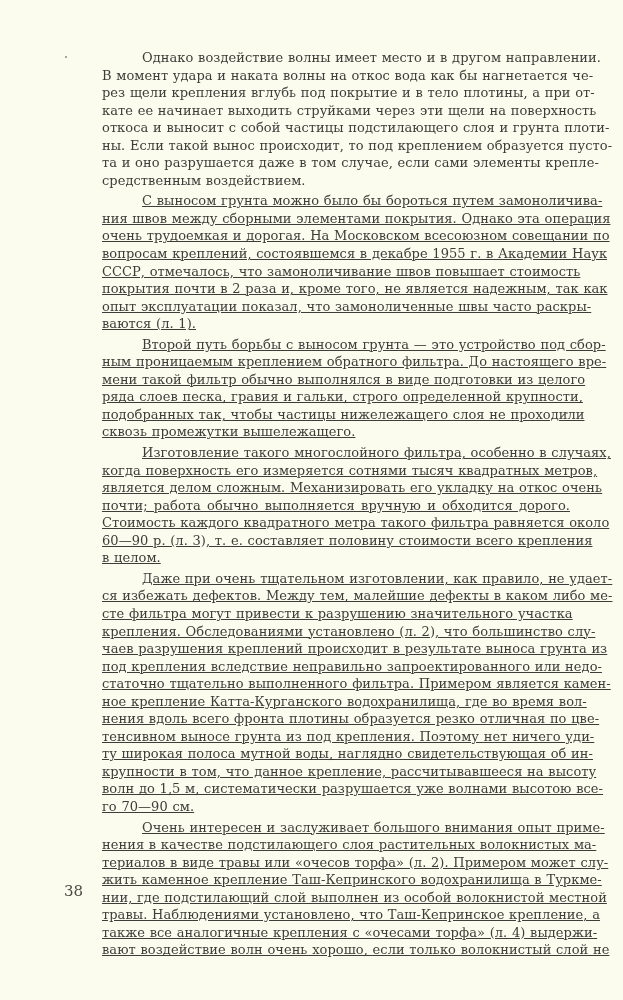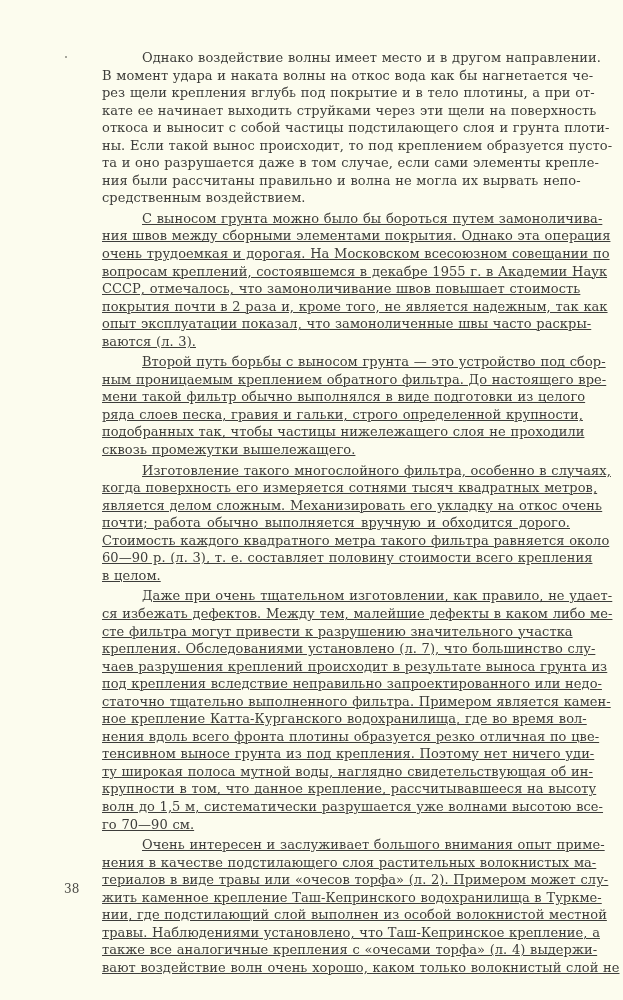--- a/index.html
+++ b/index.html
@@ -44,21 +44,21 @@
     .line.first {
       padding-left: 40px;
     }
     .line.last {
       text-align-last: left;
     }
     .page-number {
       position: absolute;
       left: 64px;
       top: 882px;
-      font-size: 12px;
+      font-size: 15px;
       color: #4a4a45;
       font-family: "DejaVu Serif", "Liberation Serif", serif;
     }
     .speck {
       position: absolute;
       width: 2px;
       height: 2px;
       border-radius: 50%;
       background: #8a8a80;
     }
@@ -69,33 +69,32 @@
 <div class="page">
 
   <p class="para">
     <span class="line first">Однако воздействие волны имеет место и в другом направлении.</span>
     <span class="line">В момент удара и наката волны на откос вода как бы нагнетается че-</span>
     <span class="line">рез щели крепления вглубь под покрытие и в тело плотины, а при от-</span>
     <span class="line">кате ее начинает выходить струйками через эти щели на поверхность</span>
     <span class="line">откоса и выносит с собой частицы подстилающего слоя и грунта плоти-</span>
     <span class="line">ны. Если такой вынос происходит, то под креплением образуется пусто-</span>
     <span class="line">та и оно разрушается даже в том случае, если сами элементы крепле-</span>
-    <span class="line">ния были рассчитаны правильно и волна не могла их вырвать непо-</span>
     <span class="line last">средственным воздействием.</span>
   </p>
 
   <p class="para">
     <span class="line first">С выносом грунта можно было бы бороться путем замоноличива-</span>
     <span class="line">ния швов между сборными элементами покрытия. Однако эта операция</span>
     <span class="line">очень трудоемкая и дорогая. На Московском всесоюзном совещании по</span>
     <span class="line">вопросам креплений, состоявшемся в декабре 1955 г. в Академии Наук</span>
     <span class="line">СССР, отмечалось, что замоноличивание швов повышает стоимость</span>
     <span class="line">покрытия почти в 2 раза и, кроме того, не является надежным, так как</span>
     <span class="line">опыт эксплуатации показал, что замоноличенные швы часто раскры-</span>
-    <span class="line last">ваются (л. 3).</span>
+    <span class="line last">ваются (л. 1).</span>
   </p>
 
   <p class="para">
     <span class="line first">Второй путь борьбы с выносом грунта — это устройство под сбор-</span>
     <span class="line">ным проницаемым креплением обратного фильтра. До настоящего вре-</span>
     <span class="line">мени такой фильтр обычно выполнялся в виде подготовки из целого</span>
     <span class="line">ряда слоев песка, гравия и гальки, строго определенной крупности,</span>
     <span class="line">подобранных так, чтобы частицы нижележащего слоя не проходили</span>
     <span class="line last">сквозь промежутки вышележащего.</span>
   </p>
@@ -107,42 +106,42 @@
     <span class="line">почти; работа обычно выполняется вручную и обходится дорого.</span>
     <span class="line">Стоимость каждого квадратного метра такого фильтра равняется около</span>
     <span class="line">60—90 р. (л. 3), т. е. составляет половину стоимости всего крепления</span>
     <span class="line last">в целом.</span>
   </p>
 
   <p class="para">
     <span class="line first">Даже при очень тщательном изготовлении, как правило, не удает-</span>
     <span class="line">ся избежать дефектов. Между тем, малейшие дефекты в каком либо ме-</span>
     <span class="line">сте фильтра могут привести к разрушению значительного участка</span>
-    <span class="line">крепления. Обследованиями установлено (л. 7), что большинство слу-</span>
+    <span class="line">крепления. Обследованиями установлено (л. 2), что большинство слу-</span>
     <span class="line">чаев разрушения креплений происходит в результате выноса грунта из</span>
     <span class="line">под крепления вследствие неправильно запроектированного или недо-</span>
     <span class="line">статочно тщательно выполненного фильтра. Примером является камен-</span>
     <span class="line">ное крепление Катта-Курганского водохранилища, где во время вол-</span>
     <span class="line">нения вдоль всего фронта плотины образуется резко отличная по цве-</span>
     <span class="line">тенсивном выносе грунта из под крепления. Поэтому нет ничего уди-</span>
     <span class="line">ту широкая полоса мутной воды, наглядно свидетельствующая об ин-</span>
     <span class="line">крупности в том, что данное крепление, рассчитывавшееся на высоту</span>
     <span class="line">волн до 1,5 м, систематически разрушается уже волнами высотою все-</span>
     <span class="line last">го 70—90 см.</span>
   </p>
 
   <p class="para">
     <span class="line first">Очень интересен и заслуживает большого внимания опыт приме-</span>
     <span class="line">нения в качестве подстилающего слоя растительных волокнистых ма-</span>
     <span class="line">териалов в виде травы или «очесов торфа» (л. 2). Примером может слу-</span>
     <span class="line">жить каменное крепление Таш-Кепринского водохранилища в Туркме-</span>
     <span class="line">нии, где подстилающий слой выполнен из особой волокнистой местной</span>
     <span class="line">травы. Наблюдениями установлено, что Таш-Кепринское крепление, а</span>
     <span class="line">также все аналогичные крепления с «очесами торфа» (л. 4) выдержи-</span>
-    <span class="line">вают воздействие волн очень хорошо, каком только волокнистый слой не</span>
+    <span class="line">вают воздействие волн очень хорошо, если только волокнистый слой не</span>
   </p>
 
 </div>
 
 <div class="page-number">38</div>
 
 <div class="speck" style="left:65px; top:56px;"></div>
 <div class="speck" style="left:566px; top:412px;"></div>
 
 </body></html>

